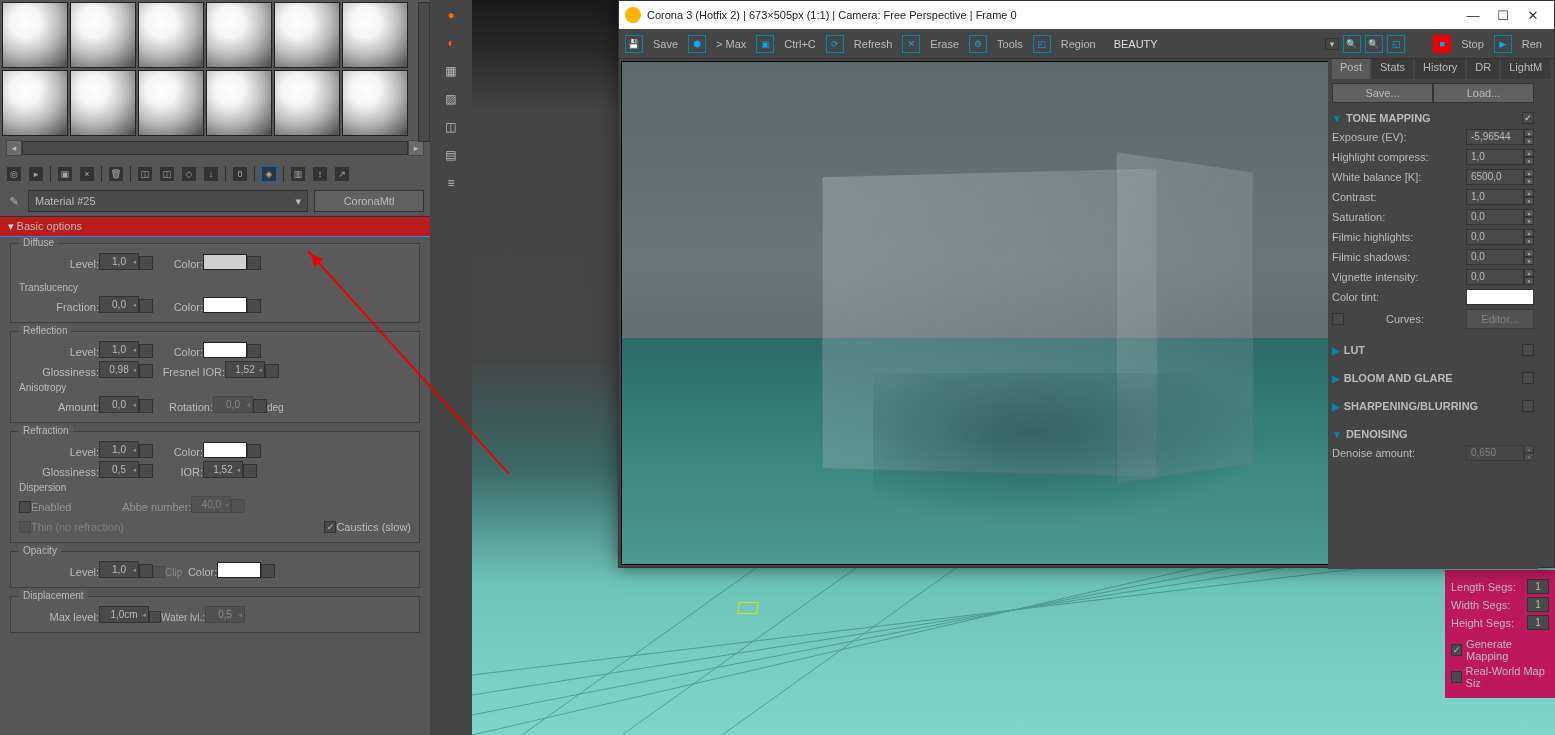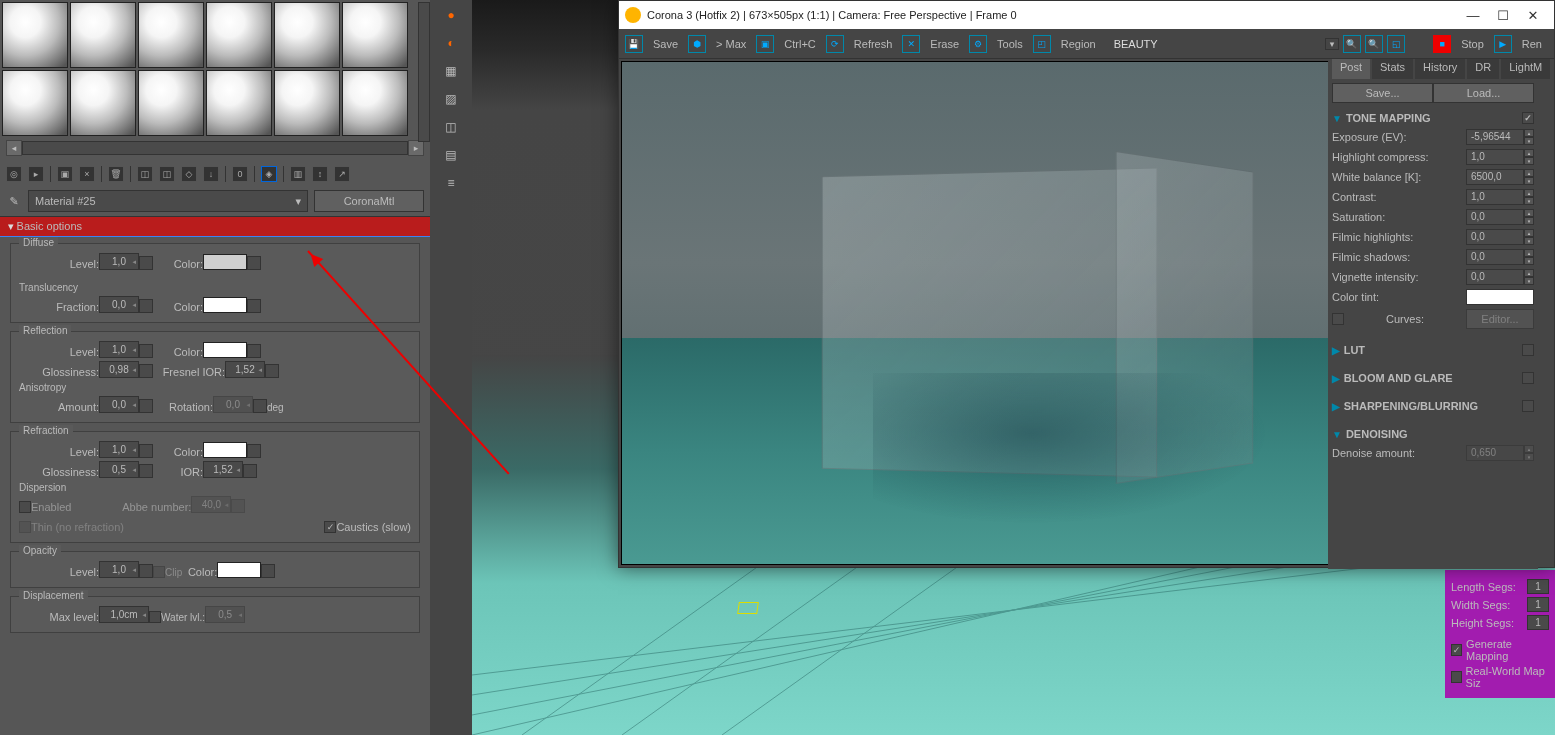--- a/index.html
+++ b/index.html
@@ -59,21 +59,21 @@
 .btn-half{flex:1;height:20px;background:#606060;border:1px solid #333;text-align:center;line-height:18px;font-size:11px}
 .sect-h{display:flex;align-items:center;gap:4px;padding:3px 0;font-size:11px;font-weight:bold}
 .sect-arrow{color:#08a;font-size:10px}
 .prop-row{display:flex;align-items:center;justify-content:space-between;padding:2px 0}
 .prop-label{font-size:11px}
 .prop-spin{width:68px;height:16px;display:flex}
 .prop-spin .v{flex:1;background:#4a4a4a;border:1px solid #333;text-align:left;padding-left:4px;font-size:10px;line-height:14px}
 .prop-spin .s{width:10px;display:flex;flex-direction:column}
 .prop-spin .s span{flex:1;background:#555;border:1px solid #333;font-size:5px;text-align:center;line-height:6px}
 .color-tint{width:68px;height:16px;background:#fff;border:1px solid #333}
-.segs-panel{position:absolute;right:0;top:570px;width:110px;background:#a21caf;padding:6px}
+.segs-panel{position:absolute;right:0;top:570px;width:110px;background:#be185d;padding:6px}
 .seg-row{display:flex;align-items:center;justify-content:space-between;margin:3px 0;font-size:11px}
 .seg-val{width:22px;height:15px;background:#4a4a4a;border:1px solid #333;text-align:center;font-size:10px;line-height:13px}
 svg.gridsvg{position:absolute;bottom:0;left:0;width:100%;height:330px}
 </style>
 </head>
 <body>
 
 <div class="left-panel">
   <div class="thumbs">
     <div class="thumb"></div>

